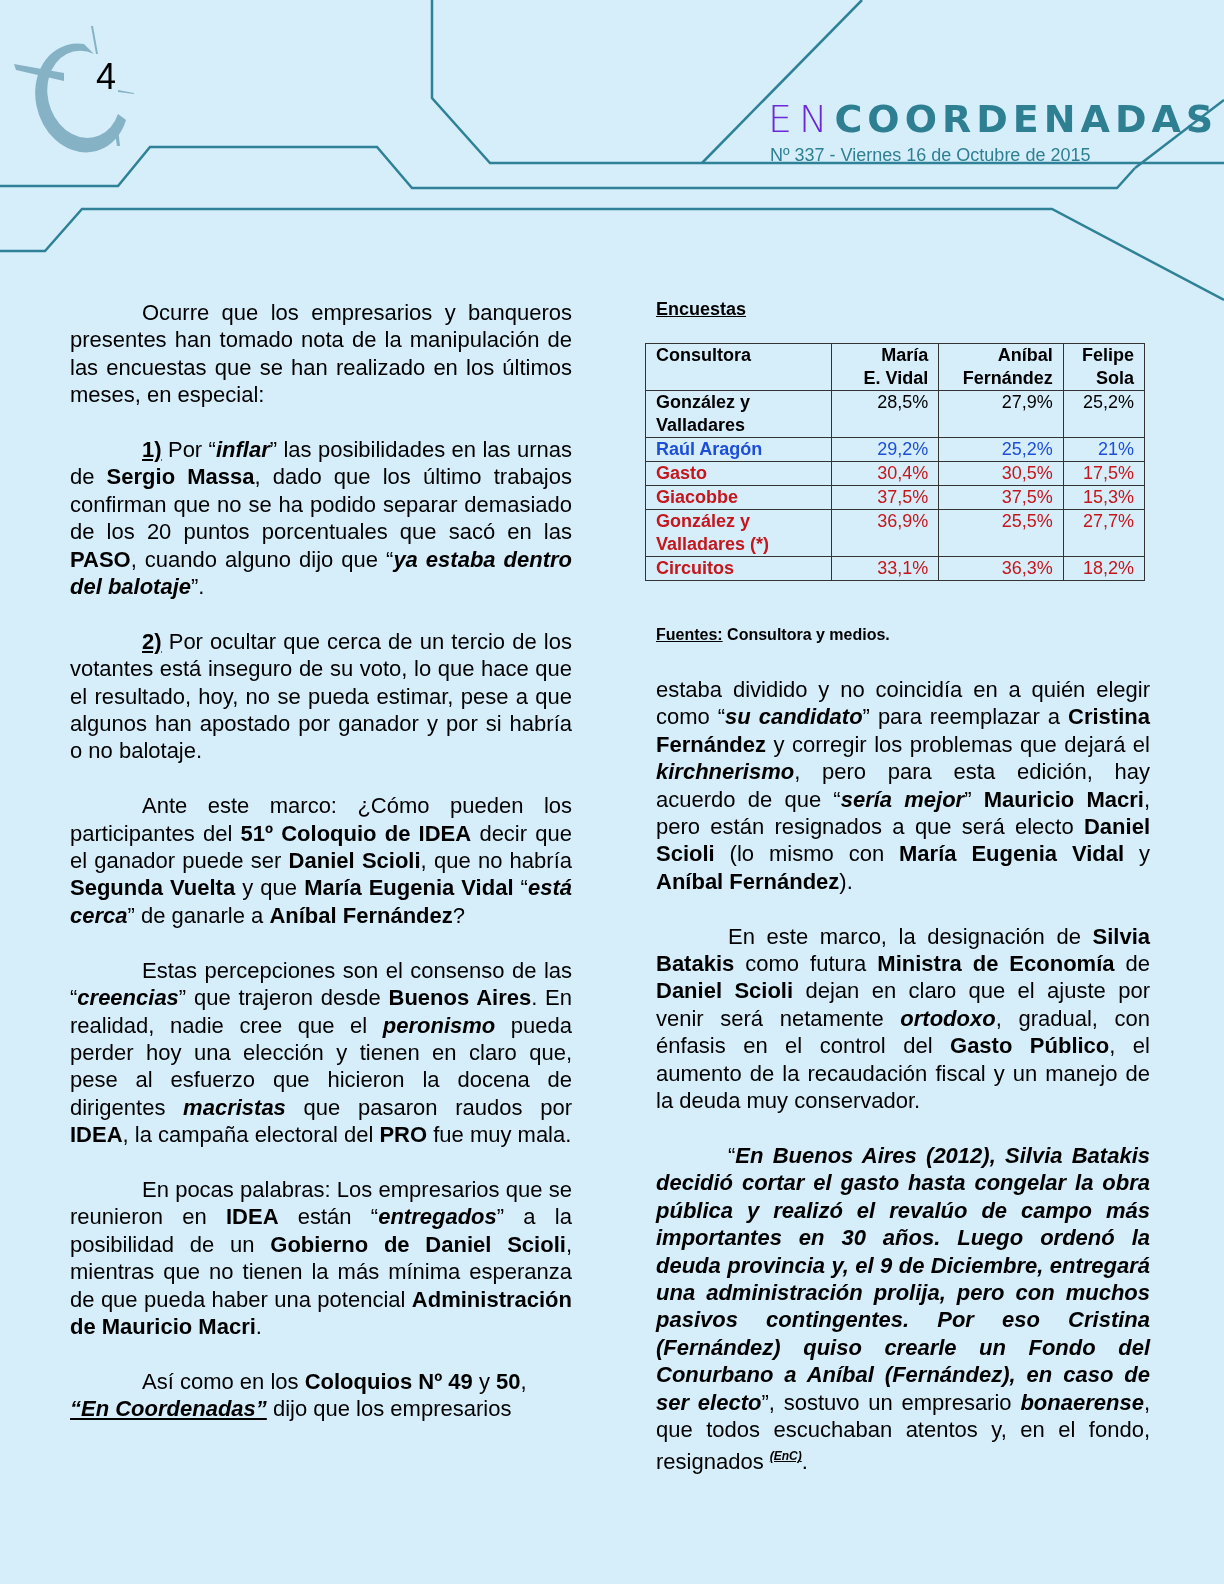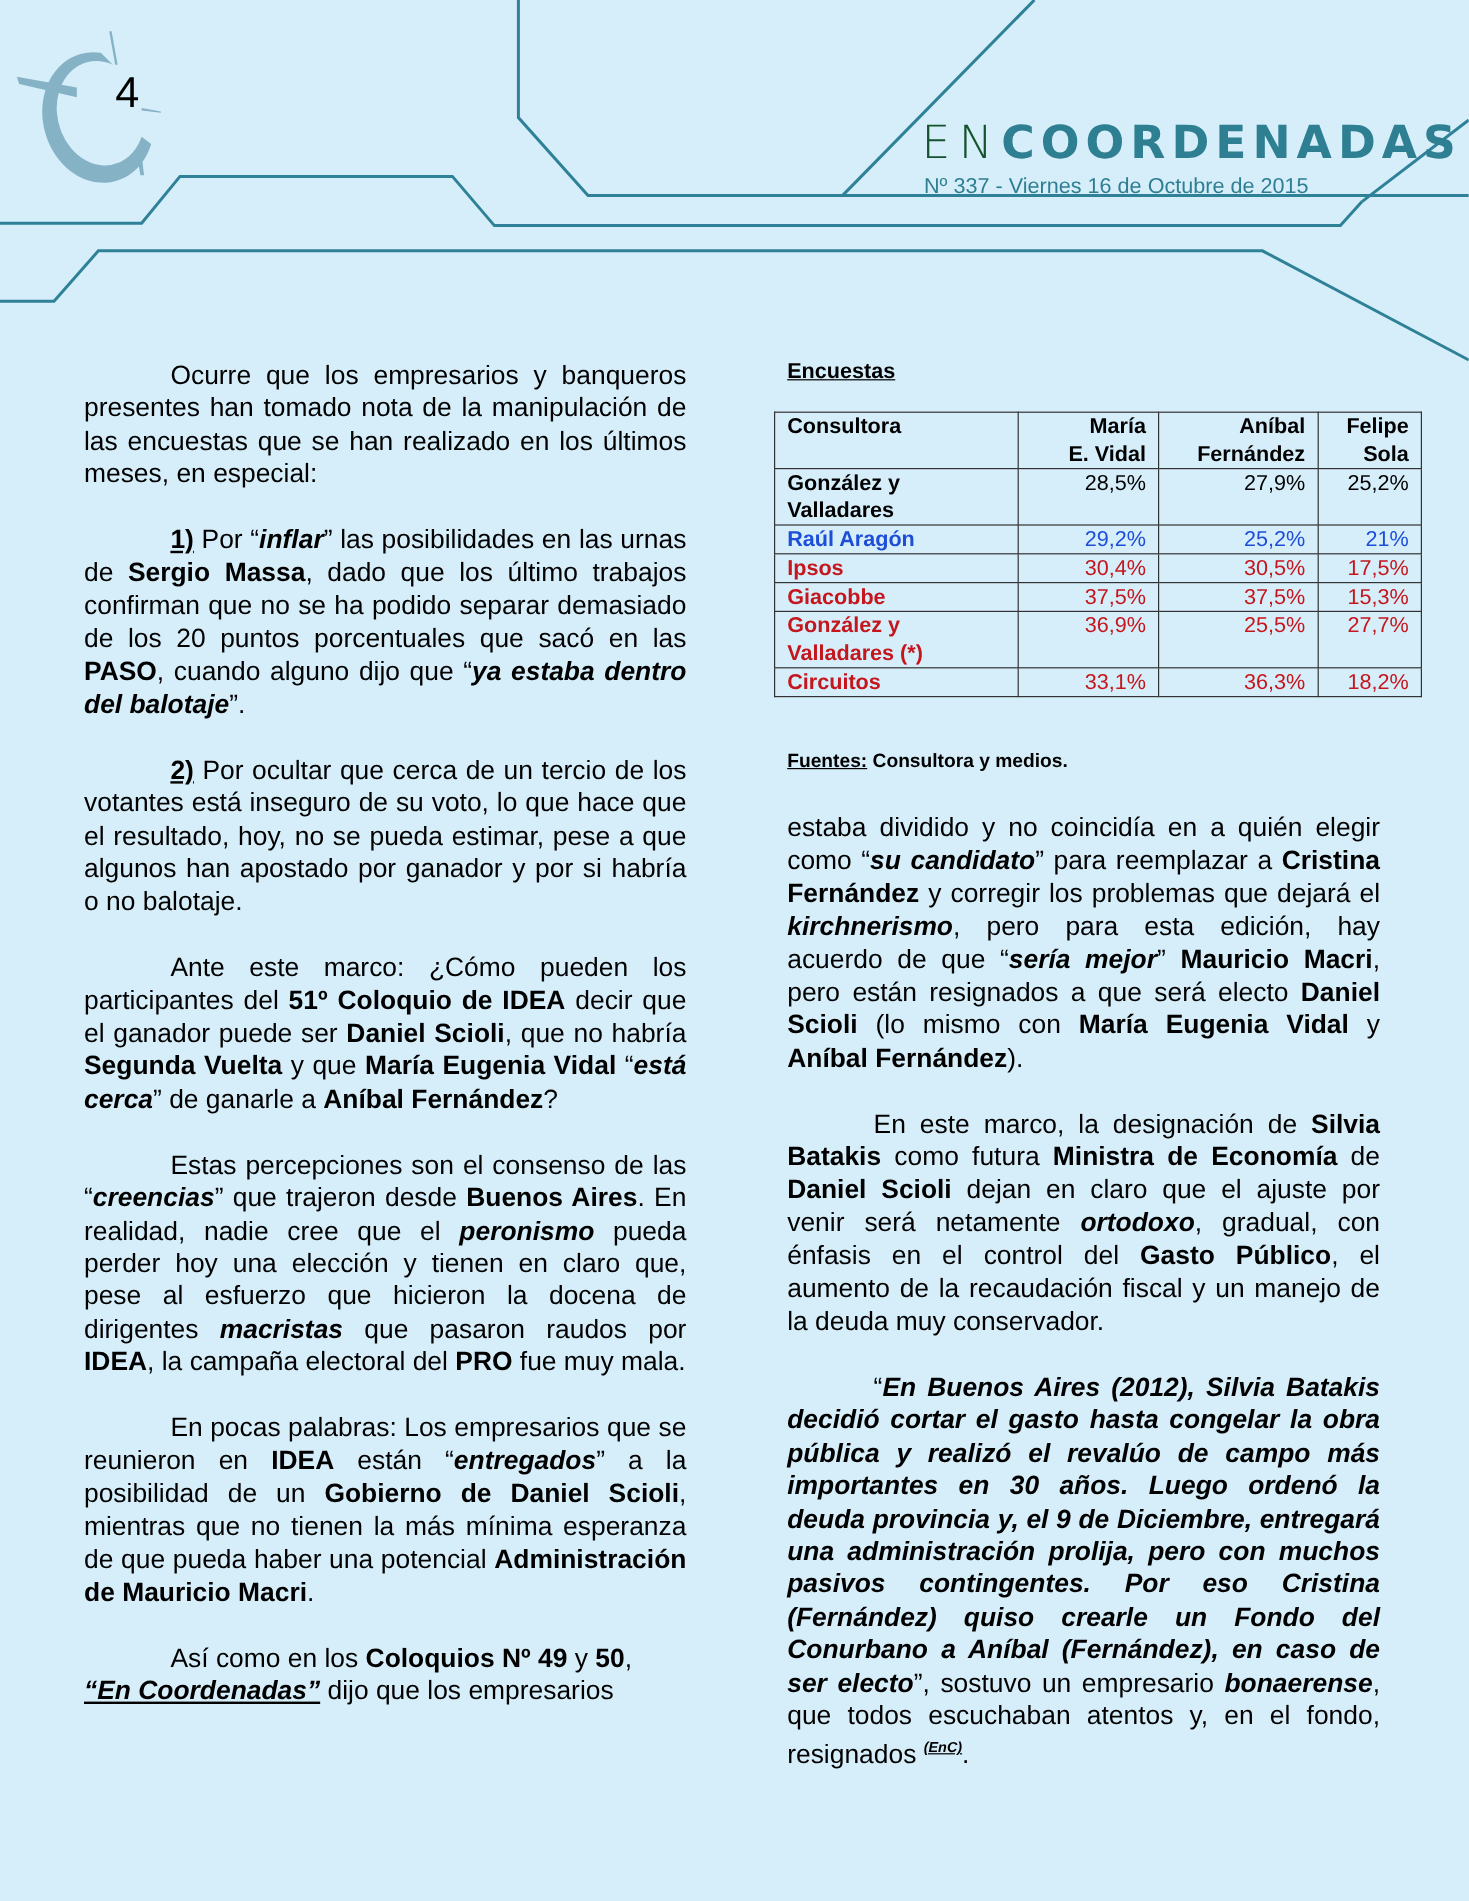--- a/index.html
+++ b/index.html
@@ -12,40 +12,40 @@
   .deco { position:absolute; left:0; top:0; width:1224px; height:320px; }
   .page-num-badge { position:absolute; left:10px; top:20px; width:140px; height:140px; }
   .page-num {
     position:absolute; left:96px; top:56px; font-size:36px; color:#000;
     font-family:"Liberation Sans", sans-serif;
   }
   .brand {
     position:absolute; left:768px; top:98px; font-size:41px; letter-spacing:6px;
     color:#2e7f92; white-space:nowrap; line-height:1;
   }
-  .brand .en { font-weight:300; color:#14532d; font-family:"DejaVu Sans", sans-serif; font-size:38px; letter-spacing:7px; -webkit-text-stroke:0; }
+  .brand .en { font-weight:300; color:#6d28d9; font-family:"DejaVu Sans", sans-serif; font-size:38px; letter-spacing:7px; -webkit-text-stroke:0; }
   .brand .coord { font-weight:bold; font-family:"DejaVu Sans", sans-serif; font-size:38px; letter-spacing:5px; }
   .issue {
     position:absolute; left:770px; top:145px; font-size:18px; color:#2e7f92; white-space:nowrap;
   }
   .col {
     position:absolute; font-size:22px; line-height:27.4px; text-align:justify;
   }
   .col-left { left:70px; top:299px; width:502px; }
   .col-right { left:656px; top:676px; width:494px; }
   .col p { margin:0 0 27.4px 0; }
   .col p .ind { display:inline-block; width:72px; }
   .u { text-decoration:underline; }
   .sup { font-size:12px; vertical-align:9px; font-weight:bold; font-style:italic; text-decoration:underline; }
 
   .encuestas-title {
     position:absolute; left:656px; top:299px; font-size:18px; font-weight:bold; text-decoration:underline;
   }
   table.polls {
-    position:absolute; left:645px; top:343px; width:540px;
+    position:absolute; left:645px; top:343px; width:500px;
     border-collapse:collapse; font-size:18px; line-height:23px;
   }
   table.polls td, table.polls th {
     border:1.5px solid #333; padding:0 10px 0 10px; vertical-align:top;
   }
   table.polls th { font-weight:bold; text-align:right; }
   table.polls th.first, table.polls td.first { text-align:left; font-weight:bold; }
   table.polls td.num { text-align:right; }
   table.polls col.c0 { width:193px; }
   table.polls col.c1 { width:111px; }
@@ -128,21 +128,21 @@
         <td class="num">27,9%</td>
         <td class="num">25,2%</td>
       </tr>
       <tr style="color: #1d4ed8;">
         <td class="first">Raúl Aragón</td>
         <td class="num">29,2%</td>
         <td class="num">25,2%</td>
         <td class="num">21%</td>
       </tr>
       <tr style="color: rgb(196, 22, 28);">
-        <td class="first">Ipsos</td>
+        <td class="first">Gasto</td>
         <td class="num">30,4%</td>
         <td class="num">30,5%</td>
         <td class="num">17,5%</td>
       </tr>
       <tr style="color: rgb(196, 22, 28);">
         <td class="first">Giacobbe</td>
         <td class="num">37,5%</td>
         <td class="num">37,5%</td>
         <td class="num">15,3%</td>
       </tr>

